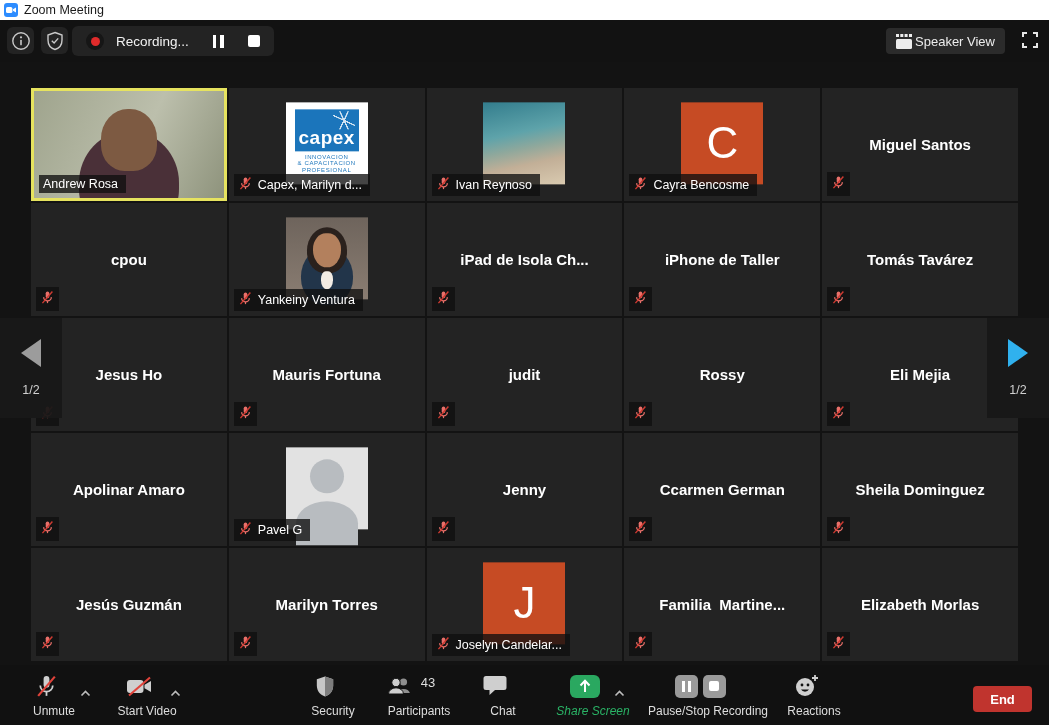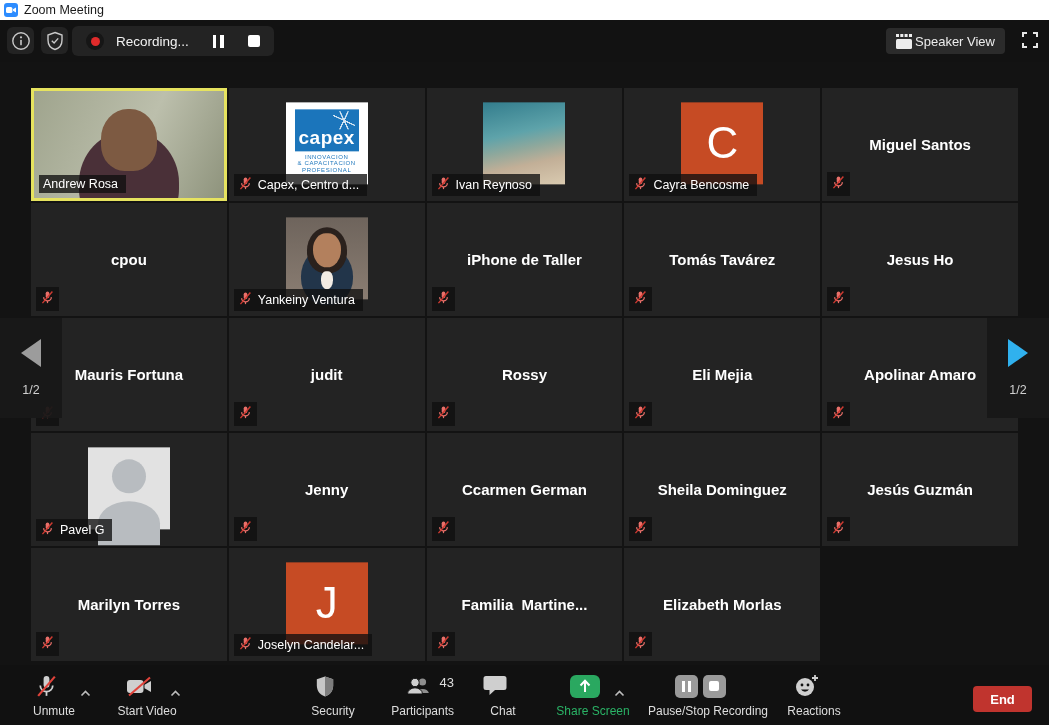--- a/index.html
+++ b/index.html
@@ -181,21 +181,21 @@
           <div class="capex-box" style="background: rgb(27, 117, 187);">capex</div>
           <div class="capex-lines" style="color: rgb(27, 117, 187);">INNOVACION<br>&amp; CAPACITACION<br>PROFESIONAL</div>
         </div>
     <div class="chip">
       <span class="chip-mic"><svg width="15" height="15" viewBox="0 0 16 16">
               <rect x="6.1" y="1.5" width="3.8" height="7.4" rx="1.9" fill="#e9706a"></rect>
               <path d="M3.9 7.6a4.1 4.1 0 0 0 8.2 0" stroke="#e9706a" stroke-width="1.3" fill="none"></path>
               <line x1="8" y1="11.7" x2="8" y2="14" stroke="#e9706a" stroke-width="1.3"></line>
               <line x1="2.6" y1="14" x2="13.2" y2="1.6" stroke="#cf3a31" stroke-width="1.5"></line>
             </svg></span>
-      <span class="chip-name">Capex, Centro d...</span>
+      <span class="chip-name">Capex, Marilyn d...</span>
     </div>
   </div>
       <div class="tile k-beach">
 
     <div class="avatar"></div>
     <div class="chip">
       <span class="chip-mic"><svg width="15" height="15" viewBox="0 0 16 16">
               <rect x="6.1" y="1.5" width="3.8" height="7.4" rx="1.9" fill="#e9706a"></rect>
               <path d="M3.9 7.6a4.1 4.1 0 0 0 8.2 0" stroke="#e9706a" stroke-width="1.3" fill="none"></path>
               <line x1="8" y1="11.7" x2="8" y2="14" stroke="#e9706a" stroke-width="1.3"></line>
@@ -247,20 +247,33 @@
 
     <div class="avatar"></div>
     <div class="chip">
       <span class="chip-mic"><svg width="15" height="15" viewBox="0 0 16 16">
               <rect x="6.1" y="1.5" width="3.8" height="7.4" rx="1.9" fill="#e9706a"></rect>
               <path d="M3.9 7.6a4.1 4.1 0 0 0 8.2 0" stroke="#e9706a" stroke-width="1.3" fill="none"></path>
               <line x1="8" y1="11.7" x2="8" y2="14" stroke="#e9706a" stroke-width="1.3"></line>
               <line x1="2.6" y1="14" x2="13.2" y2="1.6" stroke="#cf3a31" stroke-width="1.5"></line>
             </svg></span>
       <span class="chip-name">Yankeiny Ventura</span>
+    </div>
+  </div>
+      <div class="tile k-text">
+    <div class="center-name">iPad de Isola Ch...</div>
+
+    <div class="chip mic-only">
+      <span class="chip-mic"><svg width="15" height="15" viewBox="0 0 16 16">
+              <rect x="6.1" y="1.5" width="3.8" height="7.4" rx="1.9" fill="#e9706a"></rect>
+              <path d="M3.9 7.6a4.1 4.1 0 0 0 8.2 0" stroke="#e9706a" stroke-width="1.3" fill="none"></path>
+              <line x1="8" y1="11.7" x2="8" y2="14" stroke="#e9706a" stroke-width="1.3"></line>
+              <line x1="2.6" y1="14" x2="13.2" y2="1.6" stroke="#cf3a31" stroke-width="1.5"></line>
+            </svg></span>
+
     </div>
   </div>
       <div class="tile k-text">
     <div class="center-name">iPhone de Taller</div>
 
     <div class="chip mic-only">
       <span class="chip-mic"><svg width="15" height="15" viewBox="0 0 16 16">
               <rect x="6.1" y="1.5" width="3.8" height="7.4" rx="1.9" fill="#e9706a"></rect>
               <path d="M3.9 7.6a4.1 4.1 0 0 0 8.2 0" stroke="#e9706a" stroke-width="1.3" fill="none"></path>
               <line x1="8" y1="11.7" x2="8" y2="14" stroke="#e9706a" stroke-width="1.3"></line>
@@ -527,21 +540,21 @@
   <div class="tool" style="left:290px; width:70px;" id="tool-security">
     <span class="ic">
       <svg width="20" height="23" viewBox="0 0 22 24">
           <path d="M11 1 L20 4 V11 C20 17.5 15.8 21.6 11 23 C6.2 21.6 2 17.5 2 11 V4 Z" fill="#c7c7c7"></path>
           <path d="M11 1 L20 4 V11 C20 17.5 15.8 21.6 11 23 Z" fill="#7e7e7e"></path>
         </svg>
     </span>
     <span class="lbl">Security</span>
   </div>
 
-  <div class="tool" style="left:368px; width:86px;align-items:flex-end;" id="tool-participants">
+  <div class="tool" style="left:368px; width:86px;" id="tool-participants">
     <span class="ic">
       <svg width="27" height="21" viewBox="0 0 27 21">
           <circle cx="16.5" cy="6" r="3.6" fill="#8f8f8f"></circle>
           <path d="M10.5 17 a6.5 5.6 0 0 1 12.4 0 Z" fill="#8f8f8f"></path>
           <circle cx="9" cy="6.5" r="4.2" fill="#cfcfcf" stroke="#111" stroke-width="1"></circle>
           <path d="M1.5 18 a7.5 6.2 0 0 1 15 0 Z" fill="#cfcfcf" stroke="#111" stroke-width="1"></path>
         </svg>
       <span class="badge">43</span>
     </span>
     <span class="lbl">Participants</span>
@@ -549,21 +562,21 @@
 
   <div class="tool" style="left:470px; width:50px;" id="tool-chat">
     <span class="ic">
       <svg width="24" height="22" viewBox="0 0 24 22">
           <path d="M3 1 h18 a2.5 2.5 0 0 1 2.5 2.5 v9 a2.5 2.5 0 0 1 -2.5 2.5 h-9 l-5.5 5 v-5 h-3.5 a2.5 2.5 0 0 1 -2.5 -2.5 v-9 A2.5 2.5 0 0 1 3 1 Z" fill="#cfcfcf"></path>
         </svg>
     </span>
     <span class="lbl">Chat</span>
   </div>
 
-  <div class="tool" style="left:543px; width:84px;" id="tool-share">
+  <div class="tool" style="left:543px; width:84px;font-style:italic;" id="tool-share">
     <span class="ic">
         <span id="share-box">
       <svg width="12" height="14" viewBox="0 0 12 14" fill="none" stroke="#fff" stroke-width="2">
             <path d="M6 13 V2.5"></path>
             <path d="M1.5 6.5 L6 1.8 L10.5 6.5"></path>
           </svg>
     </span>
       </span>
     <span class="lbl">Share Screen</span>
   </div>

